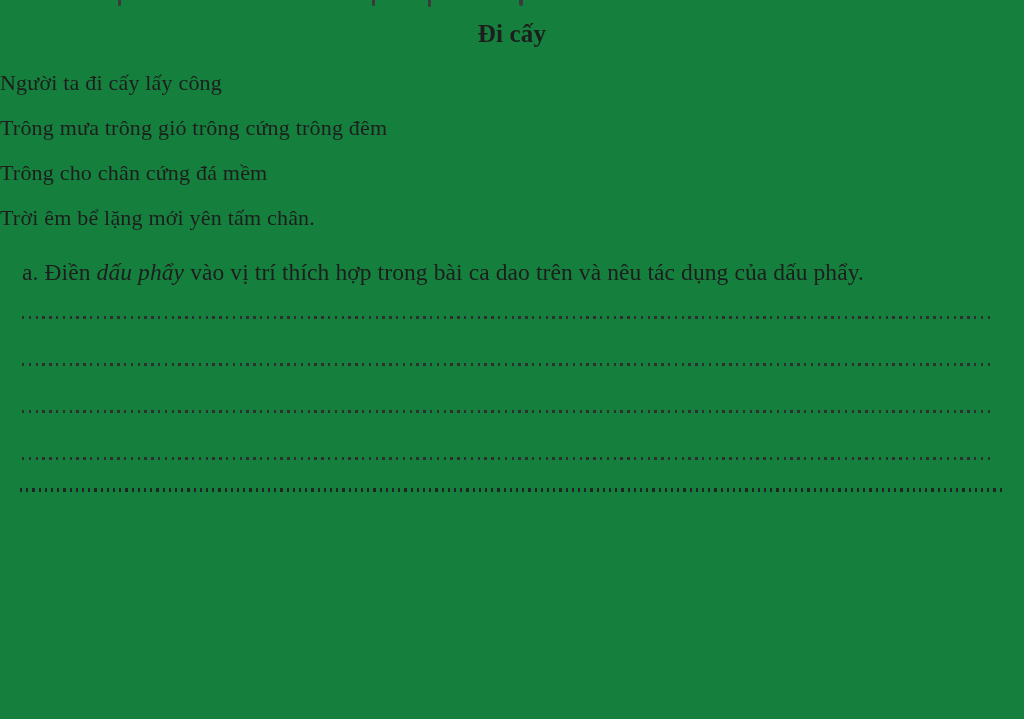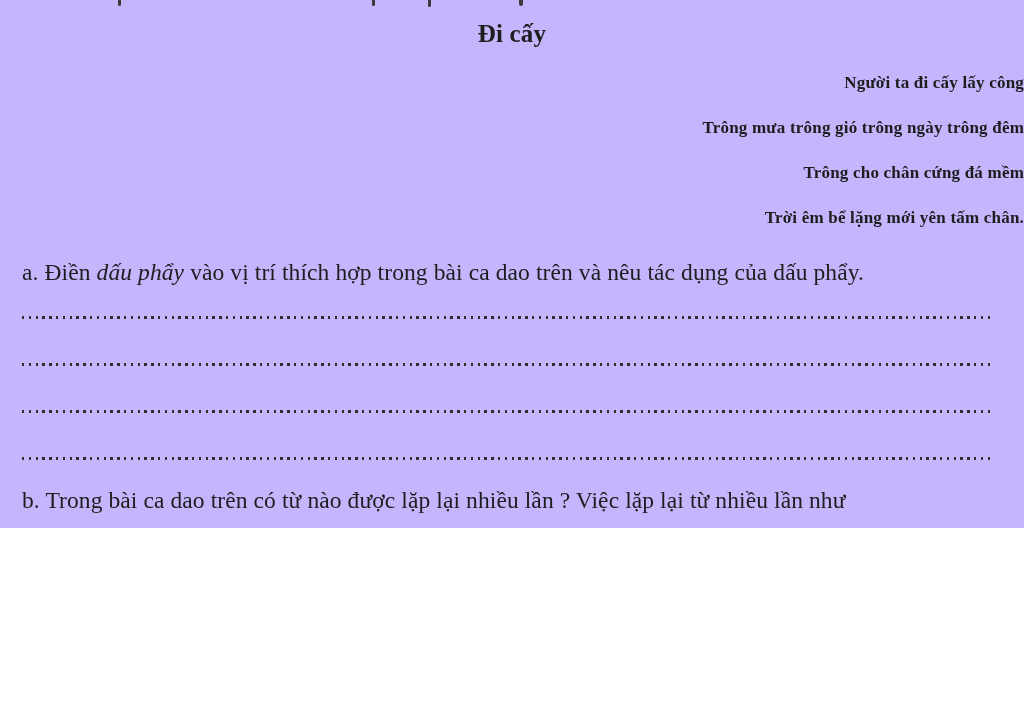--- a/index.html
+++ b/index.html
@@ -1,20 +1,20 @@
 <!DOCTYPE html>
 <html><head>
 <meta charset="utf-8">
 <style>
   html, body { margin: 0; padding: 0; background: #ffffff; }
   .page {
     position: relative;
     width: 1024px;
-    height: 528px;
-    background: #c4b5fd;
+    height: 719px;
+    background: #15803d;
     color: #1d1d1d;
     font-family: "Liberation Serif", "DejaVu Serif", serif;
     overflow: hidden;
   }
   
   .cutoff { position: relative; height: 10px; }
   .cutoff .mark {
     position: absolute;
     top: 0;
     width: 3px;
@@ -30,25 +30,24 @@
   .title {
     margin: 6px 0 0 0;
     text-align: center;
     font-size: 25px;
     font-weight: 700;
     line-height: 36px;
     letter-spacing: 0.2px;
   }
   .poem { margin-top: 8px; }
   .poem-line {
-    text-align: right;
-    font-size: 17px;
+    text-align: left;
+    font-size: 22px;
     line-height: 45px;
     letter-spacing: 0.2px;
-    font-weight: bold;
   }
   .question {
     margin: 0 24px 0 22px;
     font-size: 23.5px;
     letter-spacing: 0.1px;
   }
   .qa { margin-top: 8px; line-height: 48px; }
   .qa em { font-style: italic; }
   .qb { margin-top: 17px; line-height: 46px; }
   .qb .qline { display: block; white-space: nowrap; }
@@ -76,35 +75,34 @@
     <i class="mark"></i>
     <i class="mark"></i>
     <i class="mark"></i>
     <i class="mark"></i>
   </div>
 
   <h1 class="title">Đi cấy</h1>
 
   <div class="poem">
     <div class="poem-line">Người ta đi cấy lấy công</div>
-    <div class="poem-line">Trông mưa trông gió trông ngày trông đêm</div>
+    <div class="poem-line">Trông mưa trông gió trông cứng trông đêm</div>
     <div class="poem-line">Trông cho chân cứng đá mềm</div>
     <div class="poem-line">Trời êm bể lặng mới yên tấm chân.</div>
   </div>
 
   <p class="question qa"><span>a. Điền </span><em>dấu phẩy</em><span> vào vị trí thích hợp trong bài ca dao trên và nêu tác dụng của dấu phẩy.</span></p>
 
   <div>
     <div class="answer-line first"></div>
     <div class="answer-line"></div>
     <div class="answer-line"></div>
     <div class="answer-line"></div>
   </div>
 
   <p class="question qb">
-      <span class="qline">b. Trong bài ca dao trên có từ nào được lặp lại nhiều lần ? Việc lặp lại từ nhiều lần như</span>
     </p>
 
   <div>
     <div class="answer-line last"></div>
   </div>
 
 </div>
 
 </body></html>

